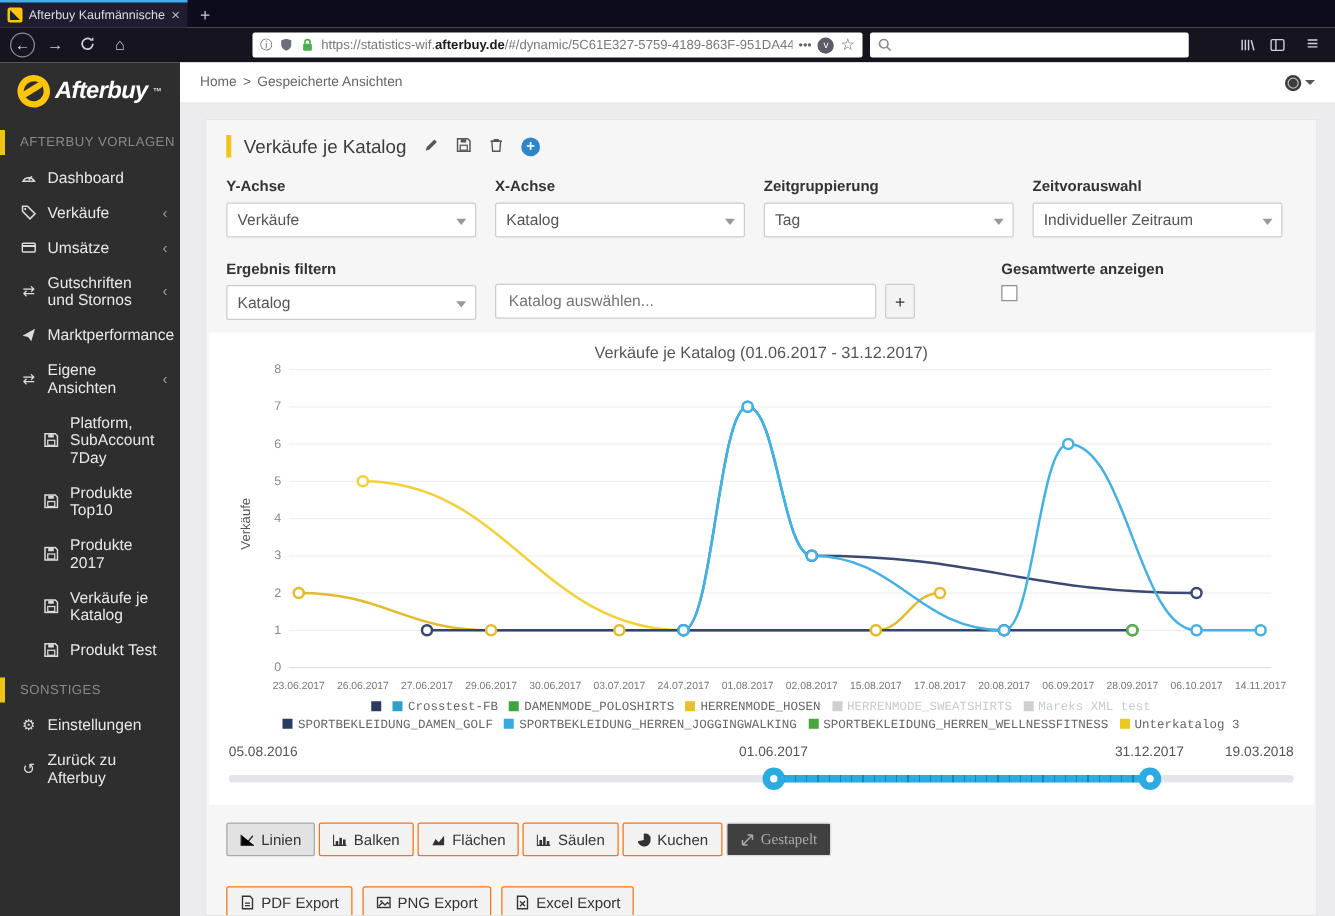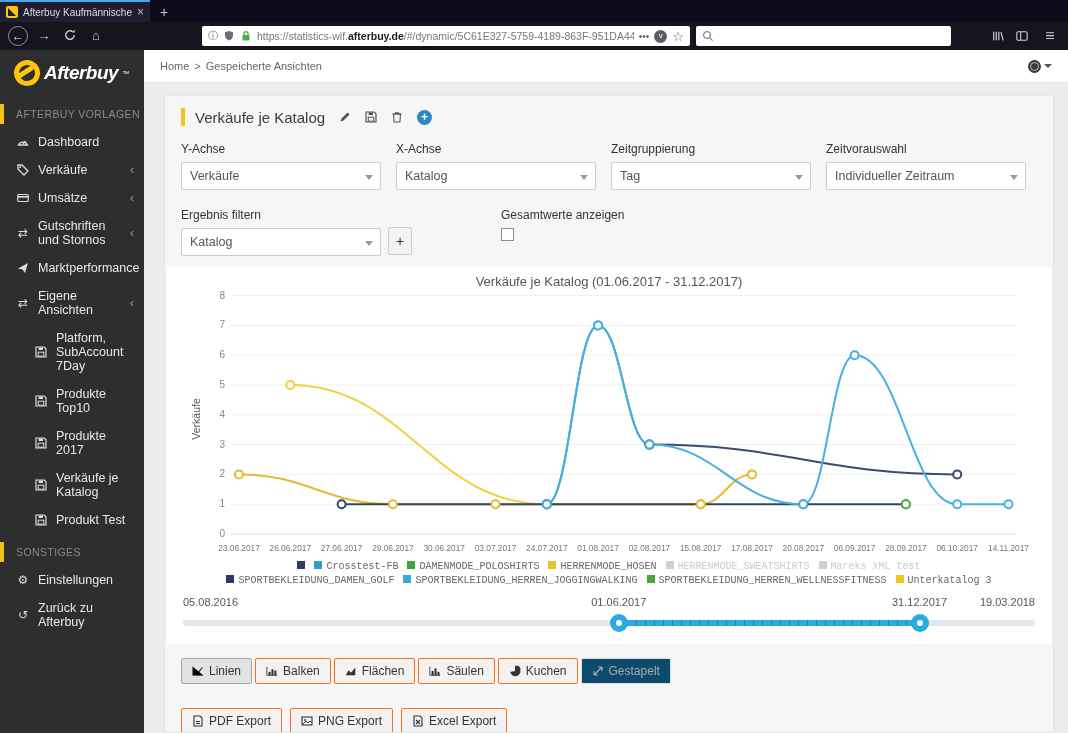--- a/index.html
+++ b/index.html
@@ -66,21 +66,21 @@
   .ptitle{display:flex;align-items:center;gap:14px;padding:12px 16px 10px 16px;}
   .ptitle .bar{width:4px;height:18px;background:#f0c419;}
   .ptitle .txt{font-size:15px;color:#3c3c3c;}
   .ptitle .act{color:#555;}
   .plus-circ{width:15px;height:15px;border-radius:50%;background:#2e86c8;color:#fff;font-size:12px;
        line-height:14px;text-align:center;font-weight:bold;}
 
   .formrow{display:flex;padding:6px 16px 0 16px;gap:15px;}
   .fcol{width:200px;}
   .fcol.wide{width:305px;}
-  .flabel{font-size:12px;font-weight:normal;color:#333;margin-bottom:6px;}
+  .flabel{font-size:12px;font-weight:bold;color:#333;margin-bottom:6px;}
   .sel,.tinput{height:28px;background:#fff;border:1px solid #ccc;border-radius:2px;
        display:flex;align-items:center;padding:0 8px;font-size:12.5px;color:#555;position:relative;}
   .sel .caret{position:absolute;right:7px;top:12px;width:0;height:0;border-left:4px solid transparent;
        border-right:4px solid transparent;border-top:5px solid #999;}
   .tinput input{border:0;outline:0;width:100%;font-size:12.5px;font-family:inherit;color:#555;}
   .plusbtn{width:24px;height:28px;background:#f3f3f3;border:1px solid #ccc;border-radius:2px;
        font-size:14px;color:#333;text-align:center;line-height:26px;margin-left:-8px;}
   .chkbox{width:13px;height:13px;border:1px solid #8f8f8f;background:#fff;margin-top:6px;}
 
   
@@ -100,21 +100,21 @@
        background:repeating-linear-gradient(90deg,#2aabe2 0 8px,#1b86b6 8px 9px);}
   .sl-handle{position:absolute;top:18px;width:18px;height:18px;border-radius:50%;background:#2aabe2;}
   .sl-handle:after{content:"";position:absolute;left:6px;top:6px;width:6px;height:6px;
        border-radius:50%;background:#fff;}
 
   
   .btnrow{display:flex;gap:3px;padding:14px 16px 0 16px;}
   .btn{display:flex;align-items:center;gap:5px;background:#f2f2f2;border:1px solid #f97316;
        border-radius:2px;padding:5px 10px;font-size:12px;color:#333;}
   .btn.active{background:#e2e2e2;border-color:#a8a8a8;}
-  .btn.disabled{color:#aaa;background:#0c4a6e;border-color:#ddd;}
+  .btn.disabled{color:#aaa;background:#404040;border-color:#ddd;font-family:Liberation Serif, serif;}
   .exprow{display:flex;gap:8px;padding:24px 16px 0 16px;}
 </style>
 </head>
 <body>
 
 <div class="tabstrip">
   <div class="tab">
     <span class="favicon"></span>
     <span class="tab-title">Afterbuy Kaufmännische Über</span>
     <span class="tab-close">×</span>
@@ -335,24 +335,29 @@
       </div>
 
       <div class="formrow" style="margin-top:12px;">
         <div class="fcol">
           <div class="flabel">Ergebnis filtern</div>
           <div class="sel">
             <span>Katalog</span>
             <span class="caret"></span>
           </div>
         </div>
+        <div class="fcol wide" style="padding-top:19px;">
+          <div class="tinput">
+            <input placeholder="Katalog auswählen..." style="">
+          </div>
+        </div>
         <div style="padding-top:19px;">
           <div class="plusbtn">+</div>
         </div>
-        <div style="margin-left:74px;">
+        <div style="margin-left:54px;">
           <div class="flabel">Gesamtwerte anzeigen</div>
           <div class="chkbox"></div>
         </div>
       </div>
 
       <div class="chartcard">
         <div class="ctitle">Verkäufe je Katalog (01.06.2017 - 31.12.2017)</div>
         <svg id="chart-svg" width="840" height="268" viewBox="0 0 840 268" style="display:block;margin:0 auto;">
             <line x1="42" y1="243" x2="828" y2="243" stroke="#e3e3e3" stroke-width="1"></line>
             <text x="36" y="246" text-anchor="end" font-size="10" fill="#888">0</text>

